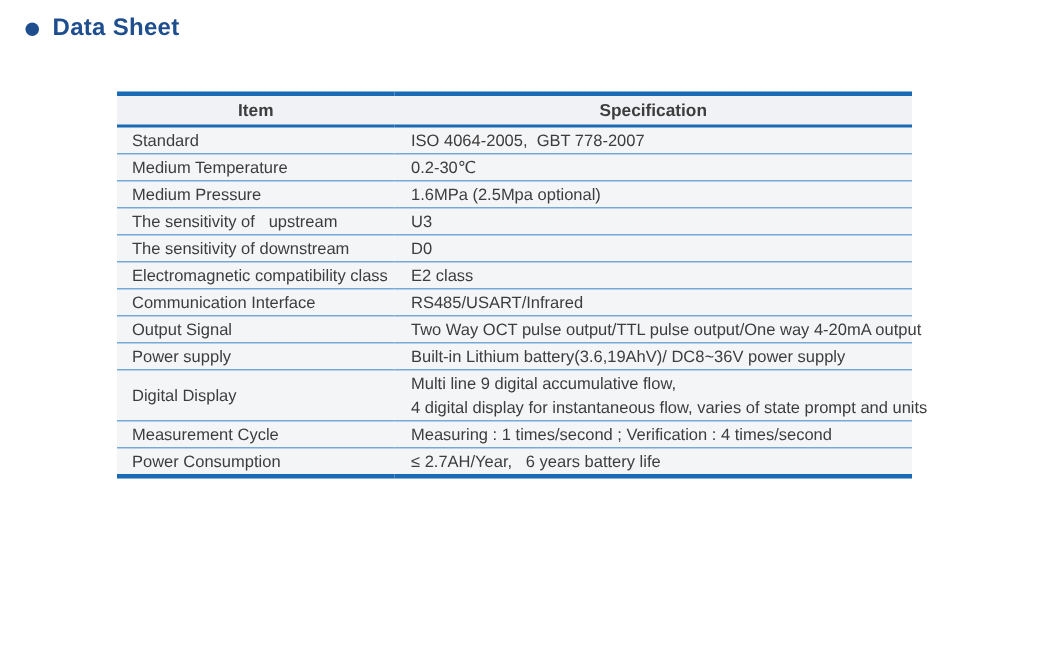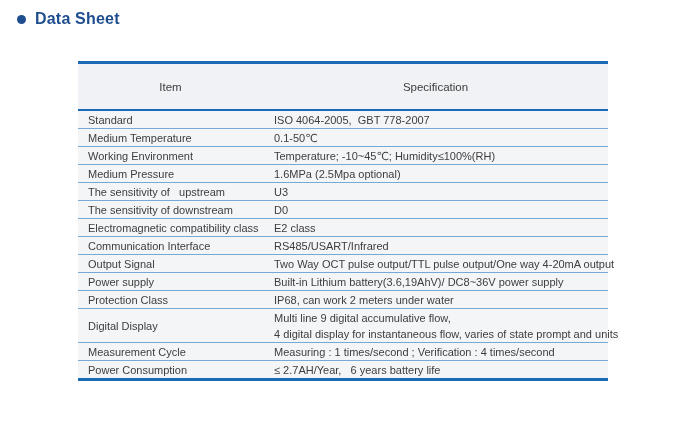--- a/index.html
+++ b/index.html
@@ -45,25 +45,25 @@
     border-collapse: collapse;
     table-layout: fixed;
     background: #f4f5f7;
     border-top: 3px solid #1a6ab5;
     border-bottom: 3px solid #1a6ab5;
   }
   col.item-col  { width: 185px; }
   col.spec-col  { width: 345px; }
   thead th {
     font-size: 11.5px;
-    font-weight: normal;
+    font-weight: bold;
     color: #3d3d3d;
     text-align: center;
     height: 19px;
-    padding: 13px 0;
+    padding: 0 0;
     border-bottom: 2.5px solid #1a6ab5;
     background: #f1f2f5;
   }
   tbody td {
     border-top: 1.5px solid #74a9d8;
     font-size: 11px;
     color: #3d3d3d;
     padding: 0.5px 0;
     vertical-align: middle;
   }
@@ -106,27 +106,21 @@
     <tbody>
         <tr>
           <td class="item-cell">Standard</td>
           <td class="spec-cell">
             <div class="spec-line"><span>ISO 4064-2005,  GBT 778-2007</span></div>
           </td>
         </tr>
         <tr>
           <td class="item-cell">Medium Temperature</td>
           <td class="spec-cell">
-            <div class="spec-line"><span>0.1-50℃</span></div>
-          </td>
-        </tr>
-        <tr>
-          <td class="item-cell">Working Environment</td>
-          <td class="spec-cell">
-            <div class="spec-line"><span>Temperature; -10~45℃; Humidity≤100%(RH)</span></div>
+            <div class="spec-line"><span>0.2-30℃</span></div>
           </td>
         </tr>
         <tr>
           <td class="item-cell">Medium Pressure</td>
           <td class="spec-cell">
             <div class="spec-line"><span>1.6MPa (2.5Mpa optional)</span></div>
           </td>
         </tr>
         <tr>
           <td class="item-cell">The sensitivity of   upstream</td>
@@ -158,26 +152,20 @@
             <div class="spec-line"><span>Two Way OCT pulse output/TTL pulse output/One way 4-20mA output</span></div>
           </td>
         </tr>
         <tr>
           <td class="item-cell">Power supply</td>
           <td class="spec-cell">
             <div class="spec-line"><span>Built-in Lithium battery(3.6,19AhV)/ DC8~36V power supply</span></div>
           </td>
         </tr>
         <tr>
-          <td class="item-cell">Protection Class</td>
-          <td class="spec-cell">
-            <div class="spec-line"><span>IP68, can work 2 meters under water</span></div>
-          </td>
-        </tr>
-        <tr>
           <td class="item-cell">Digital Display</td>
           <td class="spec-cell">
             <div class="spec-line"><span>Multi line 9 digital accumulative flow,</span></div>
             <div class="spec-line"><span>4 digital display for instantaneous flow, varies of state prompt and units</span></div>
           </td>
         </tr>
         <tr>
           <td class="item-cell">Measurement Cycle</td>
           <td class="spec-cell">
             <div class="spec-line"><span>Measuring : 1 times/second ; Verification : 4 times/second</span></div>

